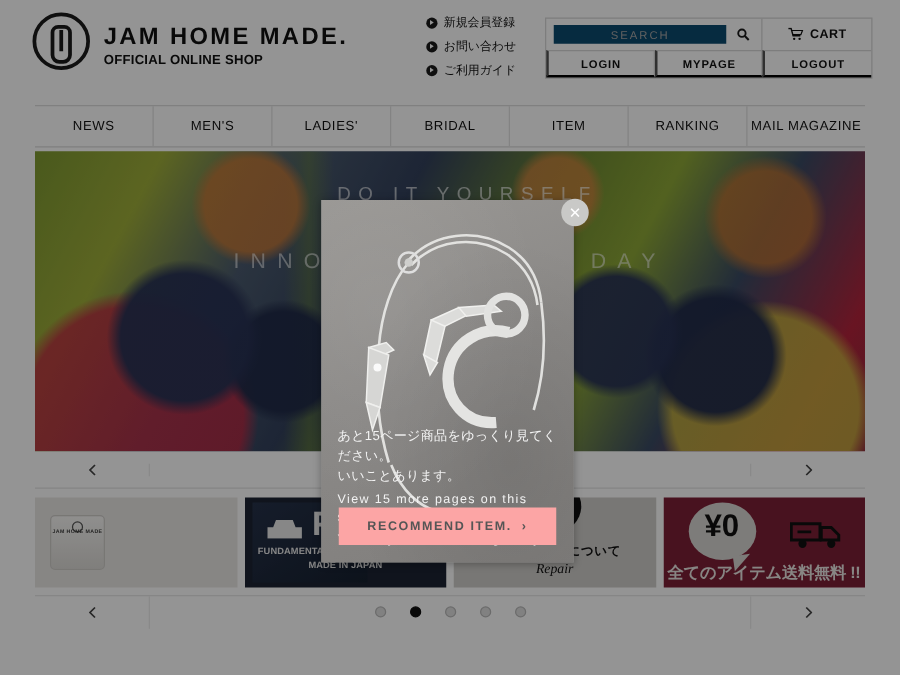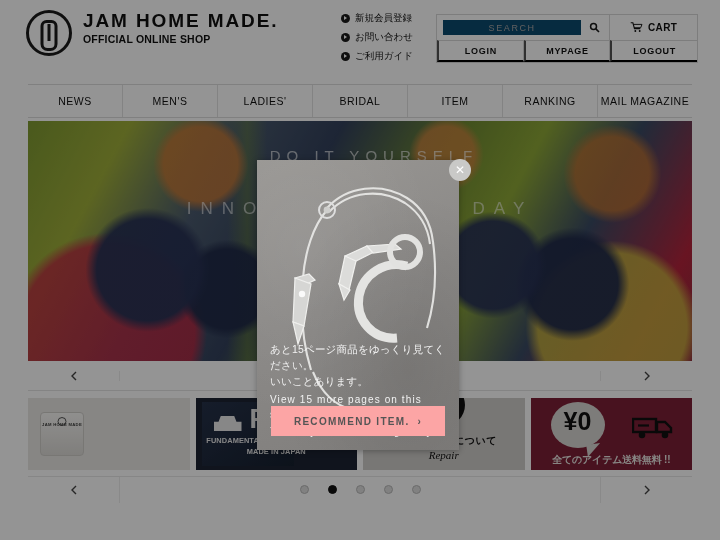--- a/index.html
+++ b/index.html
@@ -10,21 +10,21 @@
     position: relative;
   }
 
   
   #page { position: absolute; inset: 0; background: #ffffff; }
 
   
   .header { position: relative; height: 84px; background: #fff; }
   .logo-wrap {
     position: absolute; left: 26px; top: 10px;
-    display: flex; align-items: flex-start; gap: 11px;
+    display: flex; align-items: flex-end; gap: 11px;
   }
   .logo-mark {
     width: 46px; height: 46px; border-radius: 50%;
     border: 3px solid #1b1b1b; position: relative; flex: none;
   }
   .logo-mark::before {
     content: ""; position: absolute; left: 50%; top: 7px;
     transform: translateX(-50%);
     width: 11px; height: 25px; border: 3px solid #1b1b1b;
     border-radius: 6px 6px 7px 7px;
@@ -229,21 +229,21 @@
   }
   .free-yen {
     position: absolute; left: 20px; top: 11px; width: 54px; text-align: center;
     font-size: 25px; font-weight: bold; color: #111; z-index: 2; line-height: 1;
   }
   .free-truck {
     position: absolute; right: 14px; top: 18px; width: 46px; height: 24px;
   }
   .free-cap {
     position: absolute; left: 0; right: 0; bottom: 3px; text-align: center;
-    font-size: 10px; font-weight: bold; color: #e8e6e2; letter-spacing: -.2px;
+    font-size: 13px; font-weight: bold; color: #e8e6e2; letter-spacing: -.2px;
   }
 
   .bn-ctrl {
     display: flex; align-items: center; height: 26px; margin: 6px 28px 0;
     border-top: 1px solid #e7e7e7;
   }
   .bn-ctrl .arrow-cell { width: 92px; height: 26px; }
 
   
   #scrim {

